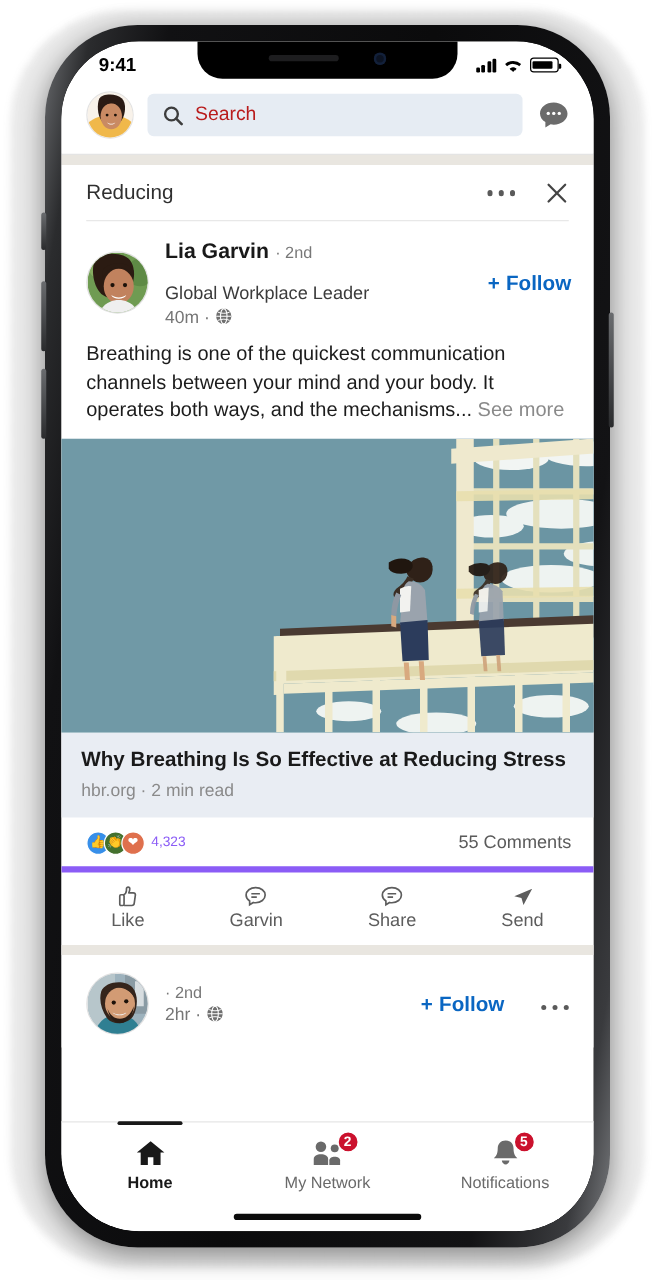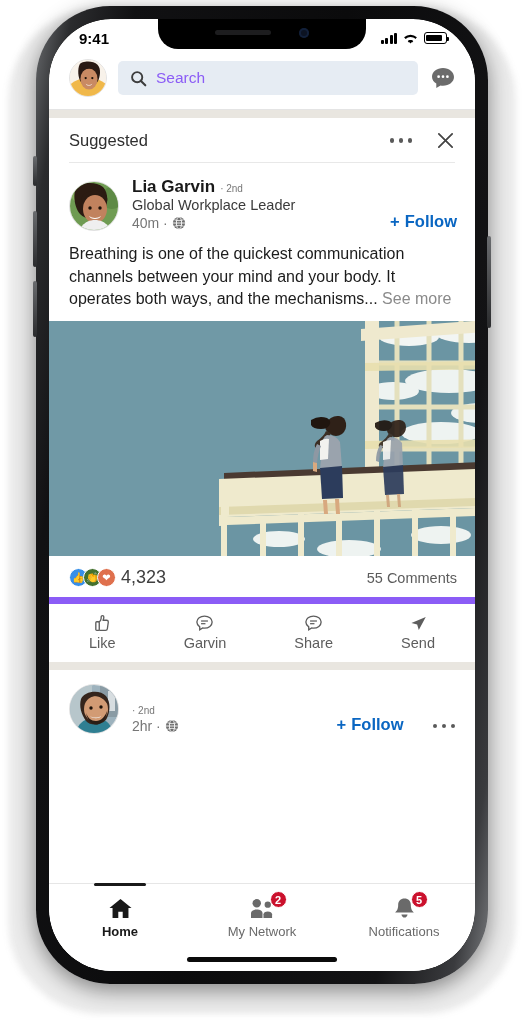--- a/index.html
+++ b/index.html
@@ -31,21 +31,21 @@
     background-image:
       repeating-conic-gradient(from 0deg at 3px 3px, rgba(90,90,90,0.45) 0deg 90deg, rgba(255,255,255,0) 90deg 180deg);
     background-size: 5px 5px;
     opacity: 0.55;
     mix-blend-mode: multiply;
   }
 
   
   .phone {
     position: absolute;
-    left: 36px; top: 6px;
+    left: 36px; top: 20px;
     width: 452px; height: 978px;
     border-radius: 74px;
     background: linear-gradient(100deg,#6d6f72 0%, #2b2c2e 6%, #111113 16%, #0b0b0c 50%, #131315 82%, #3a3b3e 94%, #7c7e81 100%);
     box-shadow: 0 6px 22px rgba(0,0,0,0.45);
     padding: 13px;
   }
   .phone-inner {
     position: relative;
     width: 100%; height: 100%;
     border-radius: 62px;
@@ -113,52 +113,52 @@
   .avatar-me {
     width: 38px; height: 38px; border-radius: 50%;
     flex: 0 0 38px; overflow: hidden; border: 1px solid #e3e3e3;
   }
   .searchbar {
     flex: 1; height: 34px;
     background: #e6ecf3; border-radius: 5px;
     display: flex; align-items: center; gap: 9px;
     padding: 0 12px;
   }
-  .searchbar .ph { color: #8b5cf6; font-size: 15.5px; }
+  .searchbar .ph { color: #b91c1c; font-size: 15.5px; }
   .msg-icon { flex: 0 0 28px; display: flex; align-items: center; justify-content: center; }
 
   .band { height: 8px; background: #e9e6e0; }
   .hairline { height: 1px; background: #e4e4e4; }
 
   
   .feed { background: #fff; }
   .suggested-row {
     display: flex; align-items: center; justify-content: space-between;
     padding: 13px 20px 12px 20px;
   }
   .suggested-label { font-size: 16.5px; color: #2f2f2f; }
   .sg-actions { display: flex; align-items: center; gap: 22px; }
   .dots { display: flex; gap: 4.5px; padding: 6px 2px;}
   .dots i { width: 4.5px; height: 4.5px; border-radius: 50%; background: #5a5a5a; display:block;}
 
   .divider { height: 1px; background: #e8e8e8; margin: 0 20px; }
 
   .post-head {
-    display: flex; align-items: flex-end; gap: 13px;
+    display: flex; align-items: center; gap: 13px;
     padding: 14px 18px 10px 20px;
   }
   .avatar {
     width: 50px; height: 50px; border-radius: 50%;
     flex: 0 0 50px; overflow: hidden; border: 1px solid #e0e0e0; position: relative;
   }
   .who { flex: 1; min-width: 0; }
   .name-line { display: flex; align-items: baseline; gap: 5px; }
   .pname { font-size: 17px; font-weight: bold; color: #191919; }
-  .degree { font-size: 10px; color: #777; }
-  .headline { font-size: 14.5px; color: #3b3b3b; margin-top: 0; }
+  .degree { font-size: 13px; color: #777; }
+  .headline { font-size: 14.5px; color: #3b3b3b; margin-top: 16px; }
   .meta { font-size: 14px; color: #767676; margin-top: 2px; display: flex; align-items: center; gap: 4px; }
   .follow {
     font-size: 16.5px; font-weight: bold; color: #0a66c2;
     display: flex; align-items: center; gap: 5px; white-space: nowrap;
     padding-top: 3px;
   }
   .post-text {
     padding: 2px 18px 10px 20px;
     font-size: 16px; line-height: 1.42; color: #1c1c1c;
   }
@@ -177,27 +177,27 @@
   }
   .reacts { display: flex; align-items: center; }
   .react-ico {
     width: 19px; height: 19px; border-radius: 50%;
     display: flex; align-items: center; justify-content: center;
     border: 1.5px solid #fff;
     font-size: 10px; color: #fff;
   }
   .react-ico:nth-child(2) { margin-left: -5px; }
   .react-ico:nth-child(3) { margin-left: -5px; }
-  .react-count { font-size: 18px; color: #404040; margin-left: 5px; }
+  .react-count { font-size: 11px; color: #8b5cf6; margin-left: 5px; }
   .comments-count { font-size: 14.5px; color: #5b5b5b; }
 
   .actions {
     display: flex; align-items: center; justify-content: space-around;
     padding: 7px 6px 9px 6px;
-    border-top: 7px solid #8b5cf6;
+    border-top: 5px solid #8b5cf6;
   }
   .action { display: flex; flex-direction: column; align-items: center; gap: 1px; padding: 2px 6px;}
   .action .lbl { font-size: 14.5px; color: #5d5d5d; }
 
   .postsep { height: 8px; background: #e9e6e0; }
 
   
   .tabbar {
     position: absolute; left: 0; right: 0; bottom: 0;
     background: #fff;
@@ -294,21 +294,21 @@
             </svg>
           </div>
         </div>
 
         <div class="hairline"></div>
         <div class="band"></div>
 
         <div class="feed">
 
           <div class="suggested-row">
-            <div class="suggested-label">Suggested</div>
+            <div class="suggested-label">Reducing</div>
             <div class="sg-actions">
               <div class="dots">
                   <i></i>
                   <i></i>
                   <i></i>
                 </div>
               <svg width="19" height="19" viewBox="0 0 20 20">
                 <line x1="3" y1="3" x2="17" y2="17" stroke="#454545" stroke-width="1.9" stroke-linecap="round"></line>
                 <line x1="17" y1="3" x2="3" y2="17" stroke="#454545" stroke-width="1.9" stroke-linecap="round"></line>
               </svg>
@@ -431,20 +431,24 @@
                 <path d="M341 116 q8 0 12 6 l1 24 l-20 2 l2 -24 q1 -6 5 -8z" fill="#9aa3ad"></path>
                 <path d="M334 121 q4 -2 8 -2 l-1 19 l-7 1z" fill="#f2f2ef"></path>
                 <path d="M334 146 l20 -2 l1 29 l-19 1z" fill="#2c3c5c"></path>
                 <path d="M337 174 l3 0 l1 12 l-3 0z" fill="#cfa47c"></path>
                 <path d="M348 173 l3 0 l1 13 l-3 0z" fill="#cfa47c"></path>
                 <path d="M331 124 q-4 7 -4 16 l3 1 q1 -9 4 -16z" fill="#8e98a3"></path>
               </g>
             </svg>
           </div>
 
+          <div class="art-card">
+            <div class="art-title">Why Breathing Is So Effective at Reducing Stress</div>
+            <div class="art-sub">hbr.org · 2 min read</div>
+          </div>
 
           <div class="social-row">
             <div class="reacts">
               <div class="react-ico" style="background:#378fe9">👍</div>
               <div class="react-ico" style="background:#44712e">👏</div>
               <div class="react-ico" style="background:#df704d">❤</div>
               <span class="react-count">4,323</span>
             </div>
             <div class="comments-count">55 Comments</div>
           </div>

